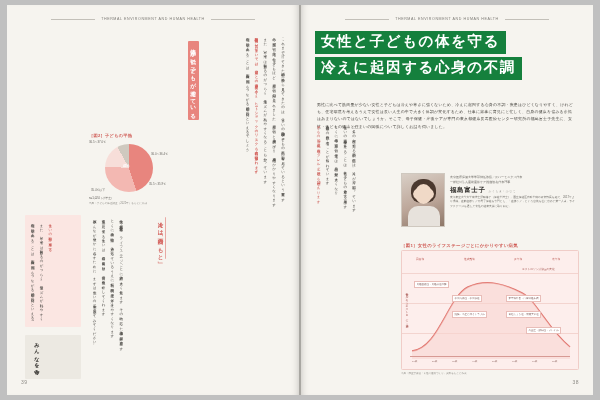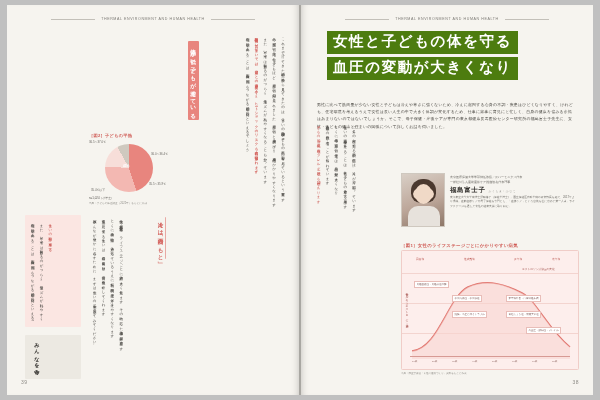--- a/index.html
+++ b/index.html
@@ -112,30 +112,29 @@
   .legend-row { font-size: 2.9px; color: #5b5955; white-space: nowrap; line-height: 1.5; }
   .figsrc { font-size: 2.6px; color: #8e8c87; margin-top: 2px; line-height: 1.4; }
 
   
   .bigtitle {
     position: absolute;
     left: 14px; top: 26px;
     width: 262px;
   }
   .titleline {
-    background: #4d7c0f;
+    background: #15803d;
     color: #ffffff;
     font-size: 14.5px;
     font-weight: bold;
     letter-spacing: 1.6px;
     padding: 3px 6px 4px 6px;
     white-space: nowrap;
     line-height: 1.1;
     display: inline-block;
-    margin-left: 12px;
   }
   .titleline.second { margin-top: 3px; }
 
   .lead {
     position: absolute;
     left: 16px; top: 96px; width: 258px;
     font-size: 3.9px; line-height: 1.85; color: #46443f;
     letter-spacing: .25px;
   }
 
@@ -276,21 +275,21 @@
   <div class="gutter"></div>
 
   <div class="page right">
 
     <div class="runhead">
       <span class="bar"></span><span>THERMAL ENVIRONMENT AND HUMAN HEALTH</span><span class="bar"></span>
     </div>
 
     <div class="bigtitle">
       <div class="titleline">女性と子どもの体を守る</div>
-      <div class="titleline second">血圧の変動が大きくなり</div>
+      <div class="titleline second">冷えに起因する心身の不調</div>
     </div>
 
     <div class="lead">男性に比べて筋肉量が少ない女性と子どもは冷えや寒さに強くないため、冷えに起因する心身の不調・疾患はひどくなりやすく、けれども、住宅環境を考えるうえで女性は長い人生の中で大きく体調が変化するため、仕事に家事に育児にと忙しく、自身の健康を省みる余裕はあまりないのではないでしょうか。そこで、母子保健・産後ケアが専門の東京都健康長寿医療センター研究所の福島富士子先生に、女性・子どもの健康と住まいの関係について詳しくお話を伺いました。</div>
 
     <div class="authorcard">
       <div class="portrait">
         <div class="hair"></div>
         <div class="face"></div>
         <div class="hair2"></div>
         <div class="body"></div>

